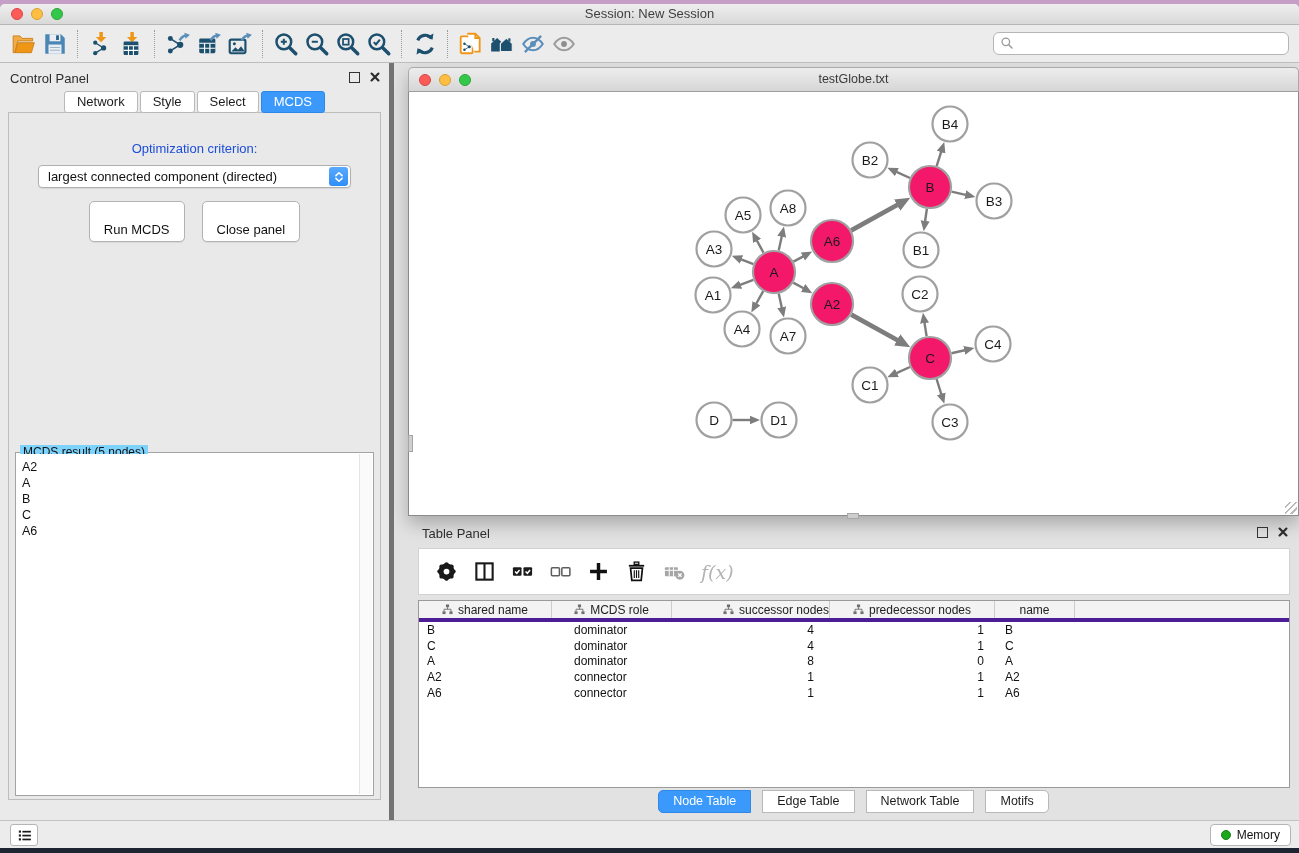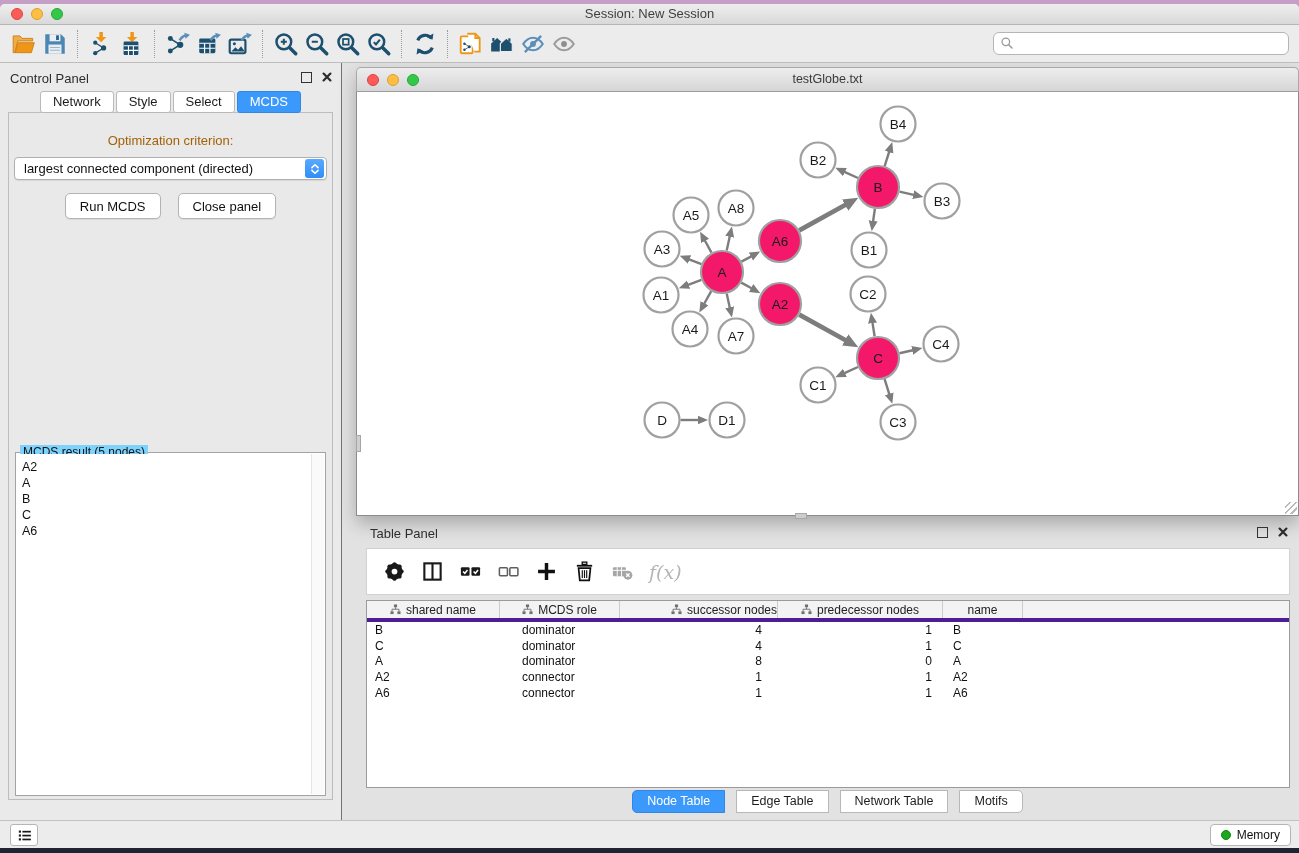--- a/index.html
+++ b/index.html
@@ -24,36 +24,36 @@
   .tbtn svg { width:26px; height:26px; }
   .tsep { width:1px; height:28px; border-left:1px dotted #9a9a9a; margin:0 7px; }
   .searchwrap { margin-left:auto; position:relative; width:296px; height:23px; }
   .searchwrap input { width:100%; height:100%; border:1px solid #b5b5b5; border-radius:6px; background:#fff; padding:0 8px 0 26px; font-size:12px; outline:none; }
   .searchwrap svg { position:absolute; left:7px; top:4px; width:14px; height:14px; }
 
   
   .main { flex:1; display:flex; background:#e2e2e2; overflow:hidden; }
 
   
-  .control-panel { width:342px; flex:0 0 auto; background:#eaeaea; border-right:1px solid #737373; display:flex; flex-direction:column; position:relative; }
+  .control-panel { width:394px; flex:0 0 auto; background:#eaeaea; border-right:5px solid #737373; display:flex; flex-direction:column; position:relative; }
   .cp-header { height:28px; position:relative; }
   .cp-title { position:absolute; left:10px; top:8px; font-size:13px; color:#2d2d2d; }
   .panel-ctrls { position:absolute; right:8px; top:8px; display:flex; gap:9px; align-items:center; }
   .float-icon { width:11px; height:11px; border:1.6px solid #333; display:inline-block; background:transparent; }
   .close-icon svg { width:12px; height:12px; display:block; }
   .cp-tabs { display:flex; justify-content:center; gap:2px; position:relative; z-index:2; margin-bottom:-1px; }
   .cp-tab { background:#fff; border:1px solid #b9b9b9; border-radius:3px; font-size:13px; padding:2px 12px 3px; color:#1c1c1c; cursor:pointer; }
   .cp-tab.active { background:#3b99fc; border-color:#2f87e8; color:#fff; }
   .cp-box { flex:1; margin:0 8px 20px; border:1px solid #bdbdbd; background:#e9e9e9; position:relative; }
-  .opt-label { text-align:center; margin-top:20px; font-size:13px; color:#a16207; }
+  .opt-label { text-align:center; margin-top:28px; font-size:13px; color:#1d4ed8; }
   .dropdown { width:313px; height:23px; margin:9px auto 0; background:#fff; border:1px solid #b0b0b0; border-radius:4px; display:flex; align-items:center; position:relative; cursor:pointer; box-shadow:0 1px 1px rgba(0,0,0,.08); }
   .dropdown .dval { flex:1; font-size:13px; color:#111; padding-left:9px; white-space:nowrap; overflow:hidden; }
   .stepper { width:19px; height:19px; margin-right:2px; border-radius:3px; background:linear-gradient(#59aaff,#2f8ef7); display:flex; align-items:center; justify-content:center; }
   .cp-buttons { display:flex; justify-content:center; gap:17px; margin-top:13px; }
-  .cp-btn { background:#fff; border:1px solid #b3b3b3; border-radius:5px; font-size:13px; color:#111; padding:5px 14px 4px; cursor:pointer; box-shadow:0 1px 1px rgba(0,0,0,.07); }
+  .cp-btn { background:#fff; border:1px solid #b3b3b3; border-radius:5px; font-size:13px; color:#111; padding:20px 14px 4px; cursor:pointer; box-shadow:0 1px 1px rgba(0,0,0,.07); }
   .result-fieldset { position:absolute; left:6px; right:6px; top:339px; bottom:3px; border:1px solid #a3a3a3; background:#fff; }
   .result-legend { position:absolute; top:-8px; left:4px; font-size:12px; color:#111; background:#7dd3fc; padding:0 3px; line-height:14px; }
   .result-list { position:absolute; inset:1px 14px 1px 1px; background:#fff; overflow:hidden; padding-top:5px; }
   .result-item { font-size:12.5px; color:#111; line-height:16px; padding-left:5px; }
   .result-scroll { position:absolute; top:1px; bottom:1px; right:1px; width:13px; background:#fafafa; border-left:1px solid #e4e4e4; }
 
   
   .right-area { flex:1; position:relative; }
 
   

